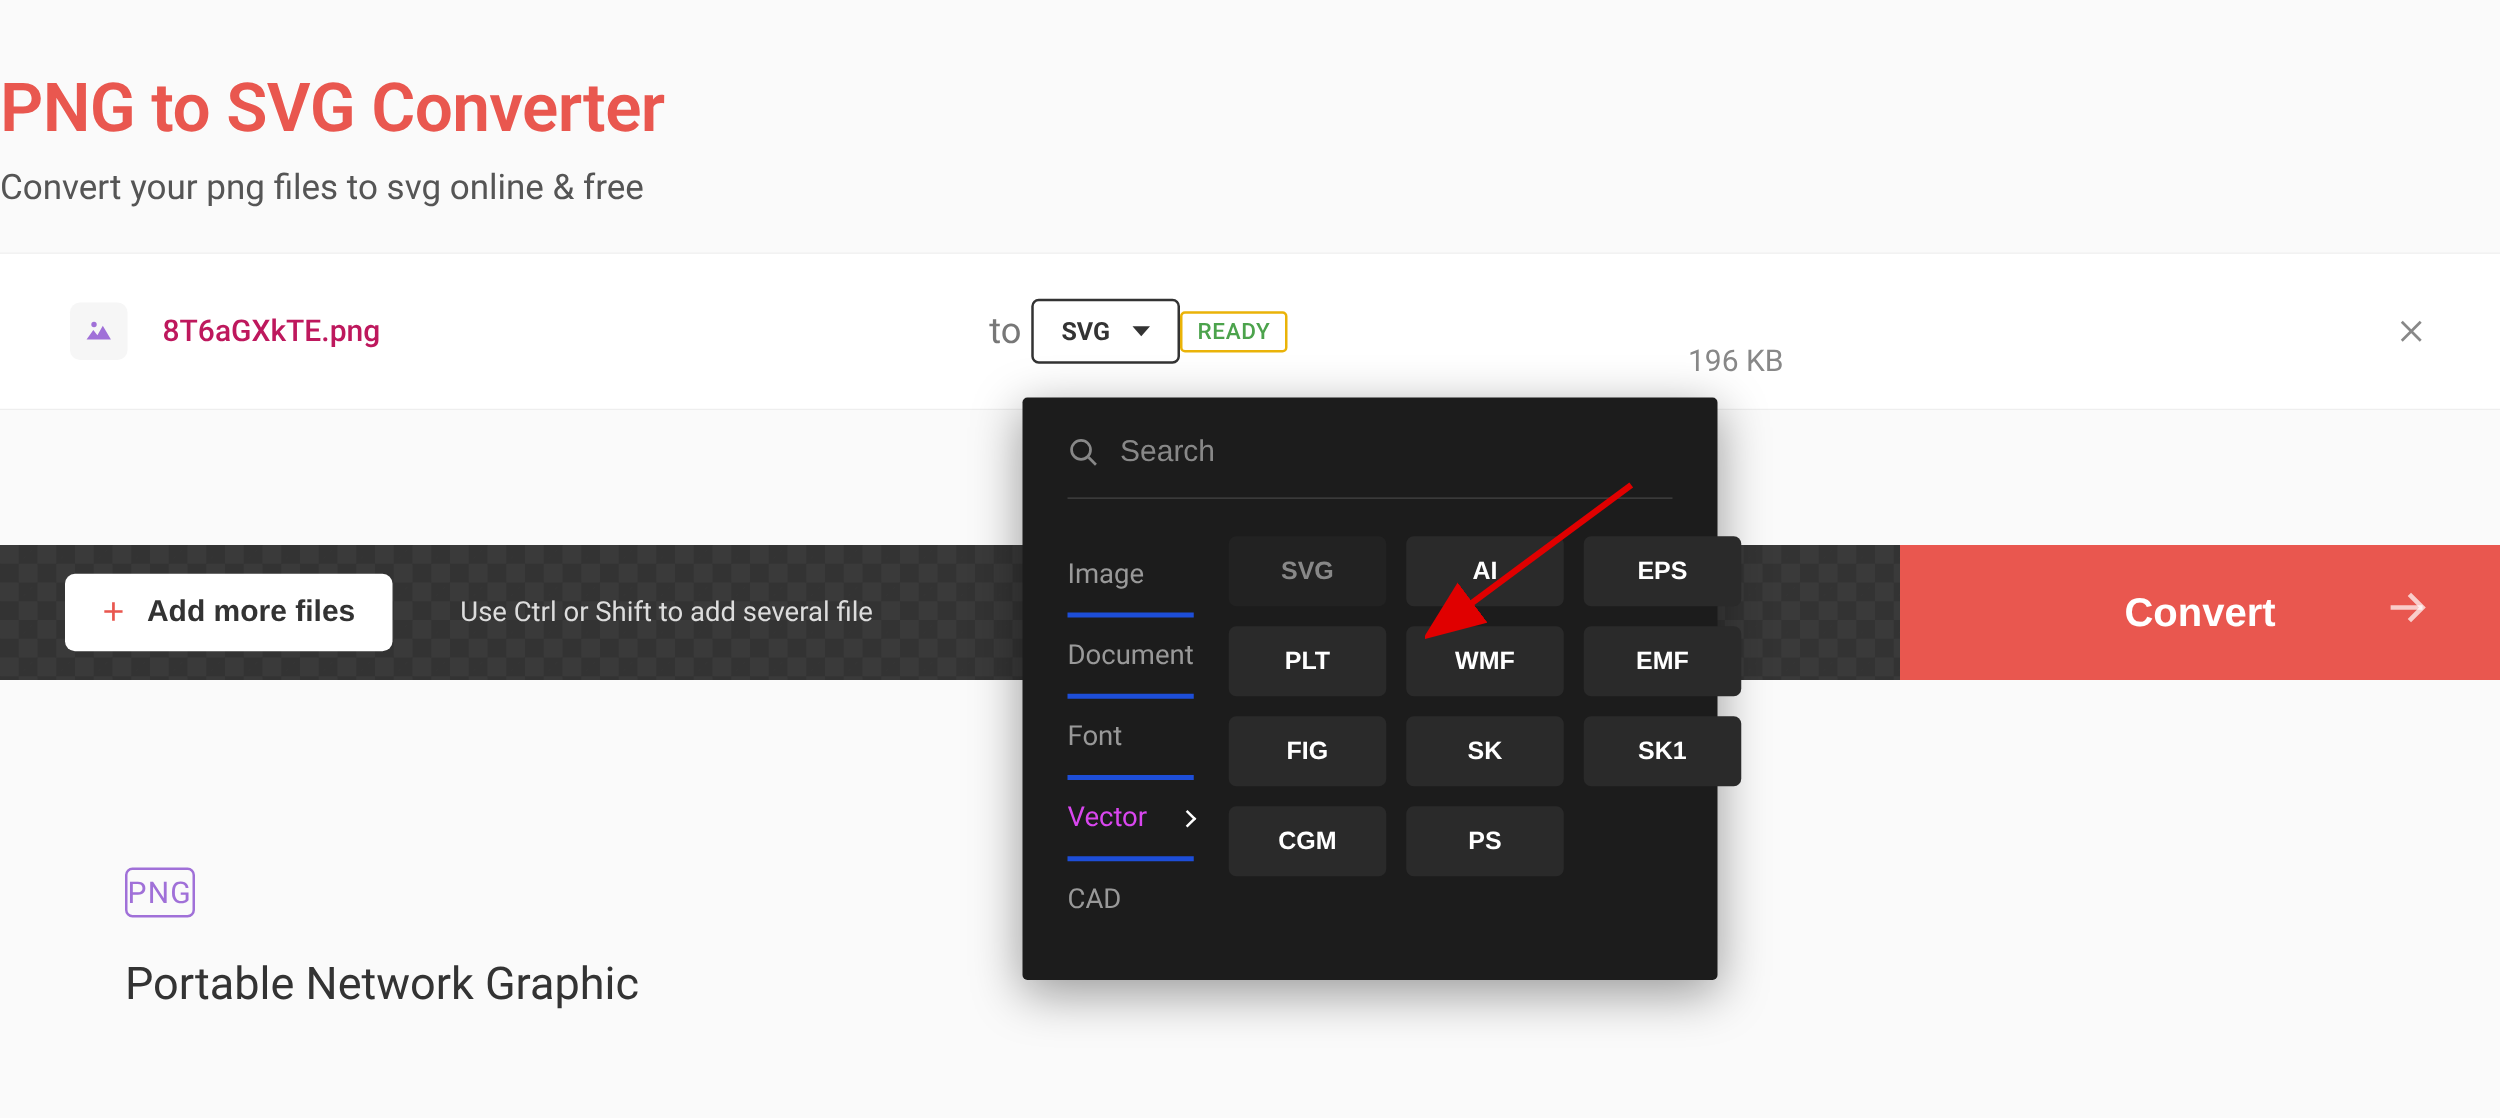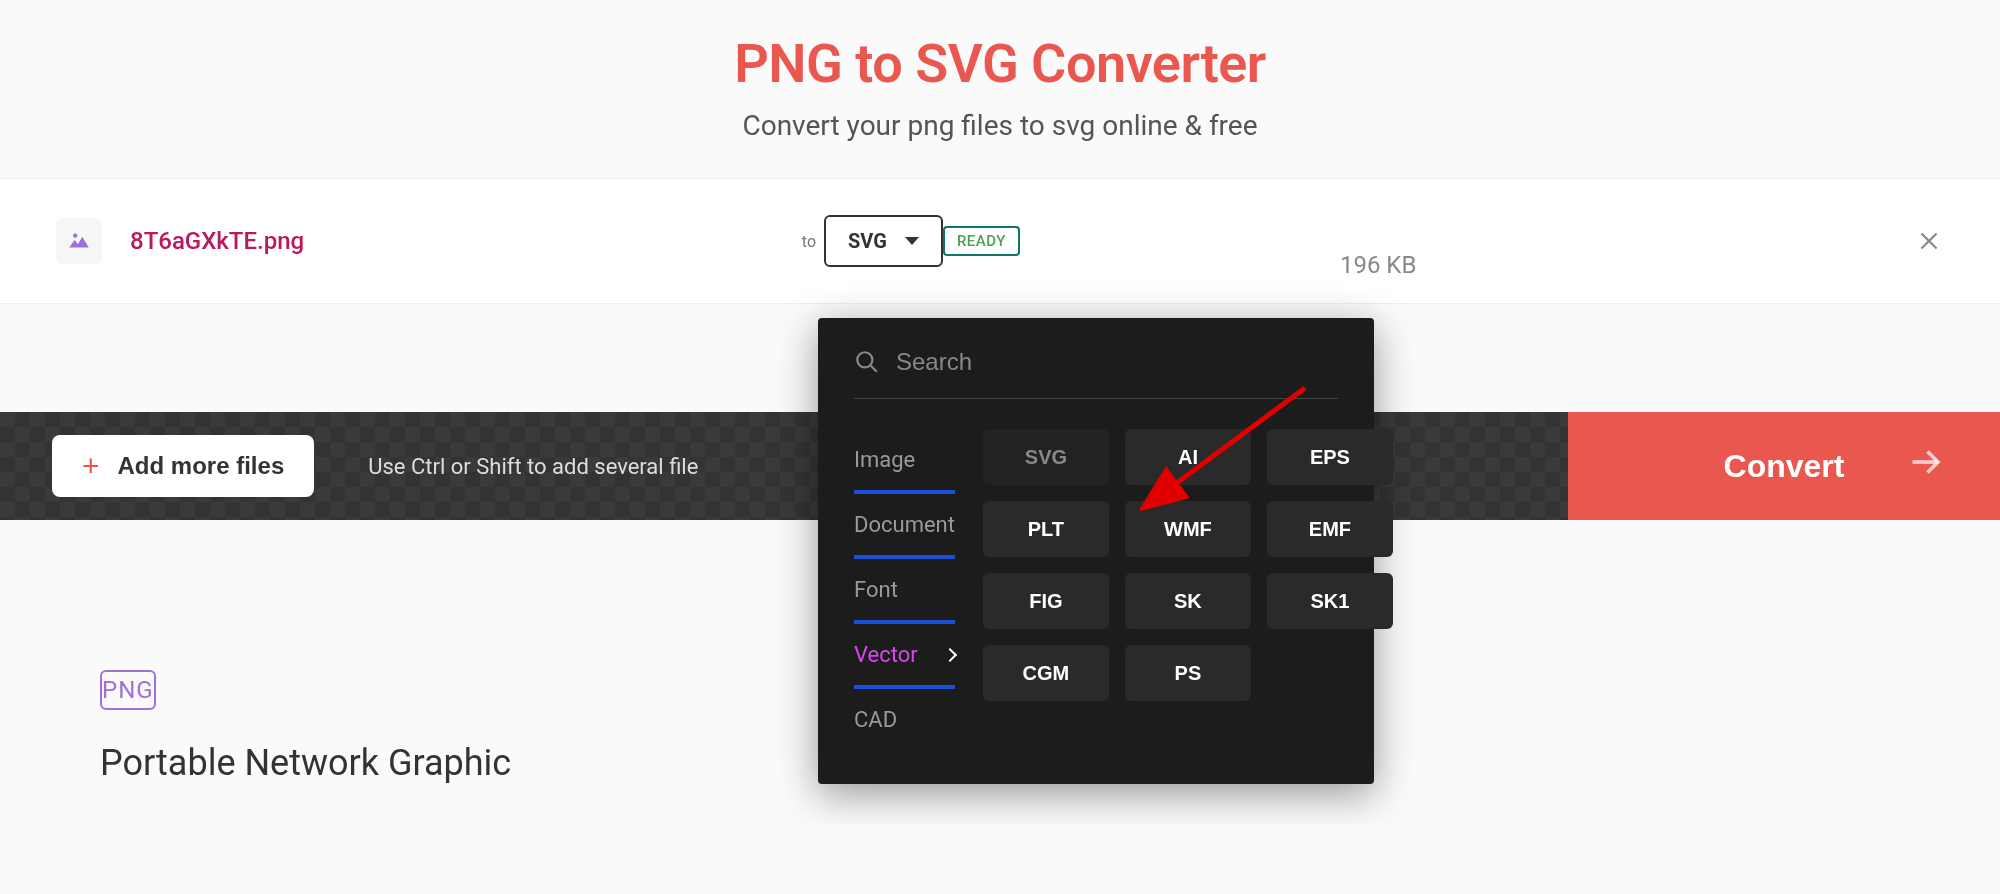--- a/index.html
+++ b/index.html
@@ -7,22 +7,23 @@
       margin: 0;
       padding: 0;
     }
     body {
       font-family: -apple-system, BlinkMacSystemFont, "Segoe UI", Roboto, "Helvetica Neue", Arial, sans-serif;
       background: #fafafa;
       width: 2000px;
       position: relative;
     }
     .header {
-      text-align: center;
+      text-align: left;
       padding: 32px 0 36px 0;
+      margin-top: 24px;
     }
     .title {
       font-size: 54px;
       font-weight: 600;
       color: #e9574f;
       margin-bottom: 14px;
       letter-spacing: -0.5px;
     }
     .subtitle {
       font-size: 28px;
@@ -51,21 +52,21 @@
       width: 26px;
       height: 26px;
     }
     .file-name {
       font-size: 24px;
       color: #be185d;
       font-weight: 500;
       flex: 0 0 auto;
     }
     .to-label {
-      font-size: 16px;
+      font-size: 29px;
       color: #777;
       margin-left: auto;
       margin-right: 8px;
     }
     .format-select-wrap {
       position: relative;
     }
     .format-select {
       border: 2px solid #333;
       border-radius: 6px;
@@ -80,23 +81,23 @@
       cursor: pointer;
     }
     .chev {
       width: 0;
       height: 0;
       border-left: 7px solid transparent;
       border-right: 7px solid transparent;
       border-top: 8px solid #333;
     }
     .status-badge {
-      border: 2px solid #0f766e;
+      border: 2px solid #eab308;
       color: #4ca34c;
-      font-size: 15px;
+      font-size: 18px;
       font-weight: 500;
       padding: 4px 12px;
       border-radius: 4px;
       display: inline-block;
       letter-spacing: 0.5px;
     }
     .file-size {
       font-size: 24px;
       color: #888;
       margin-left: 320px;
@@ -156,21 +157,21 @@
       color: #e9574f;
       font-size: 30px;
       font-weight: 400;
       line-height: 1;
     }
     .hint {
       color: #ddd;
       font-size: 22px;
     }
     .convert-btn {
-      width: 432px;
+      width: 480px;
       background: #e9574f;
       color: #fff;
       display: flex;
       align-items: center;
       justify-content: center;
       font-size: 32px;
       font-weight: 700;
       cursor: pointer;
       position: relative;
       border: none;

